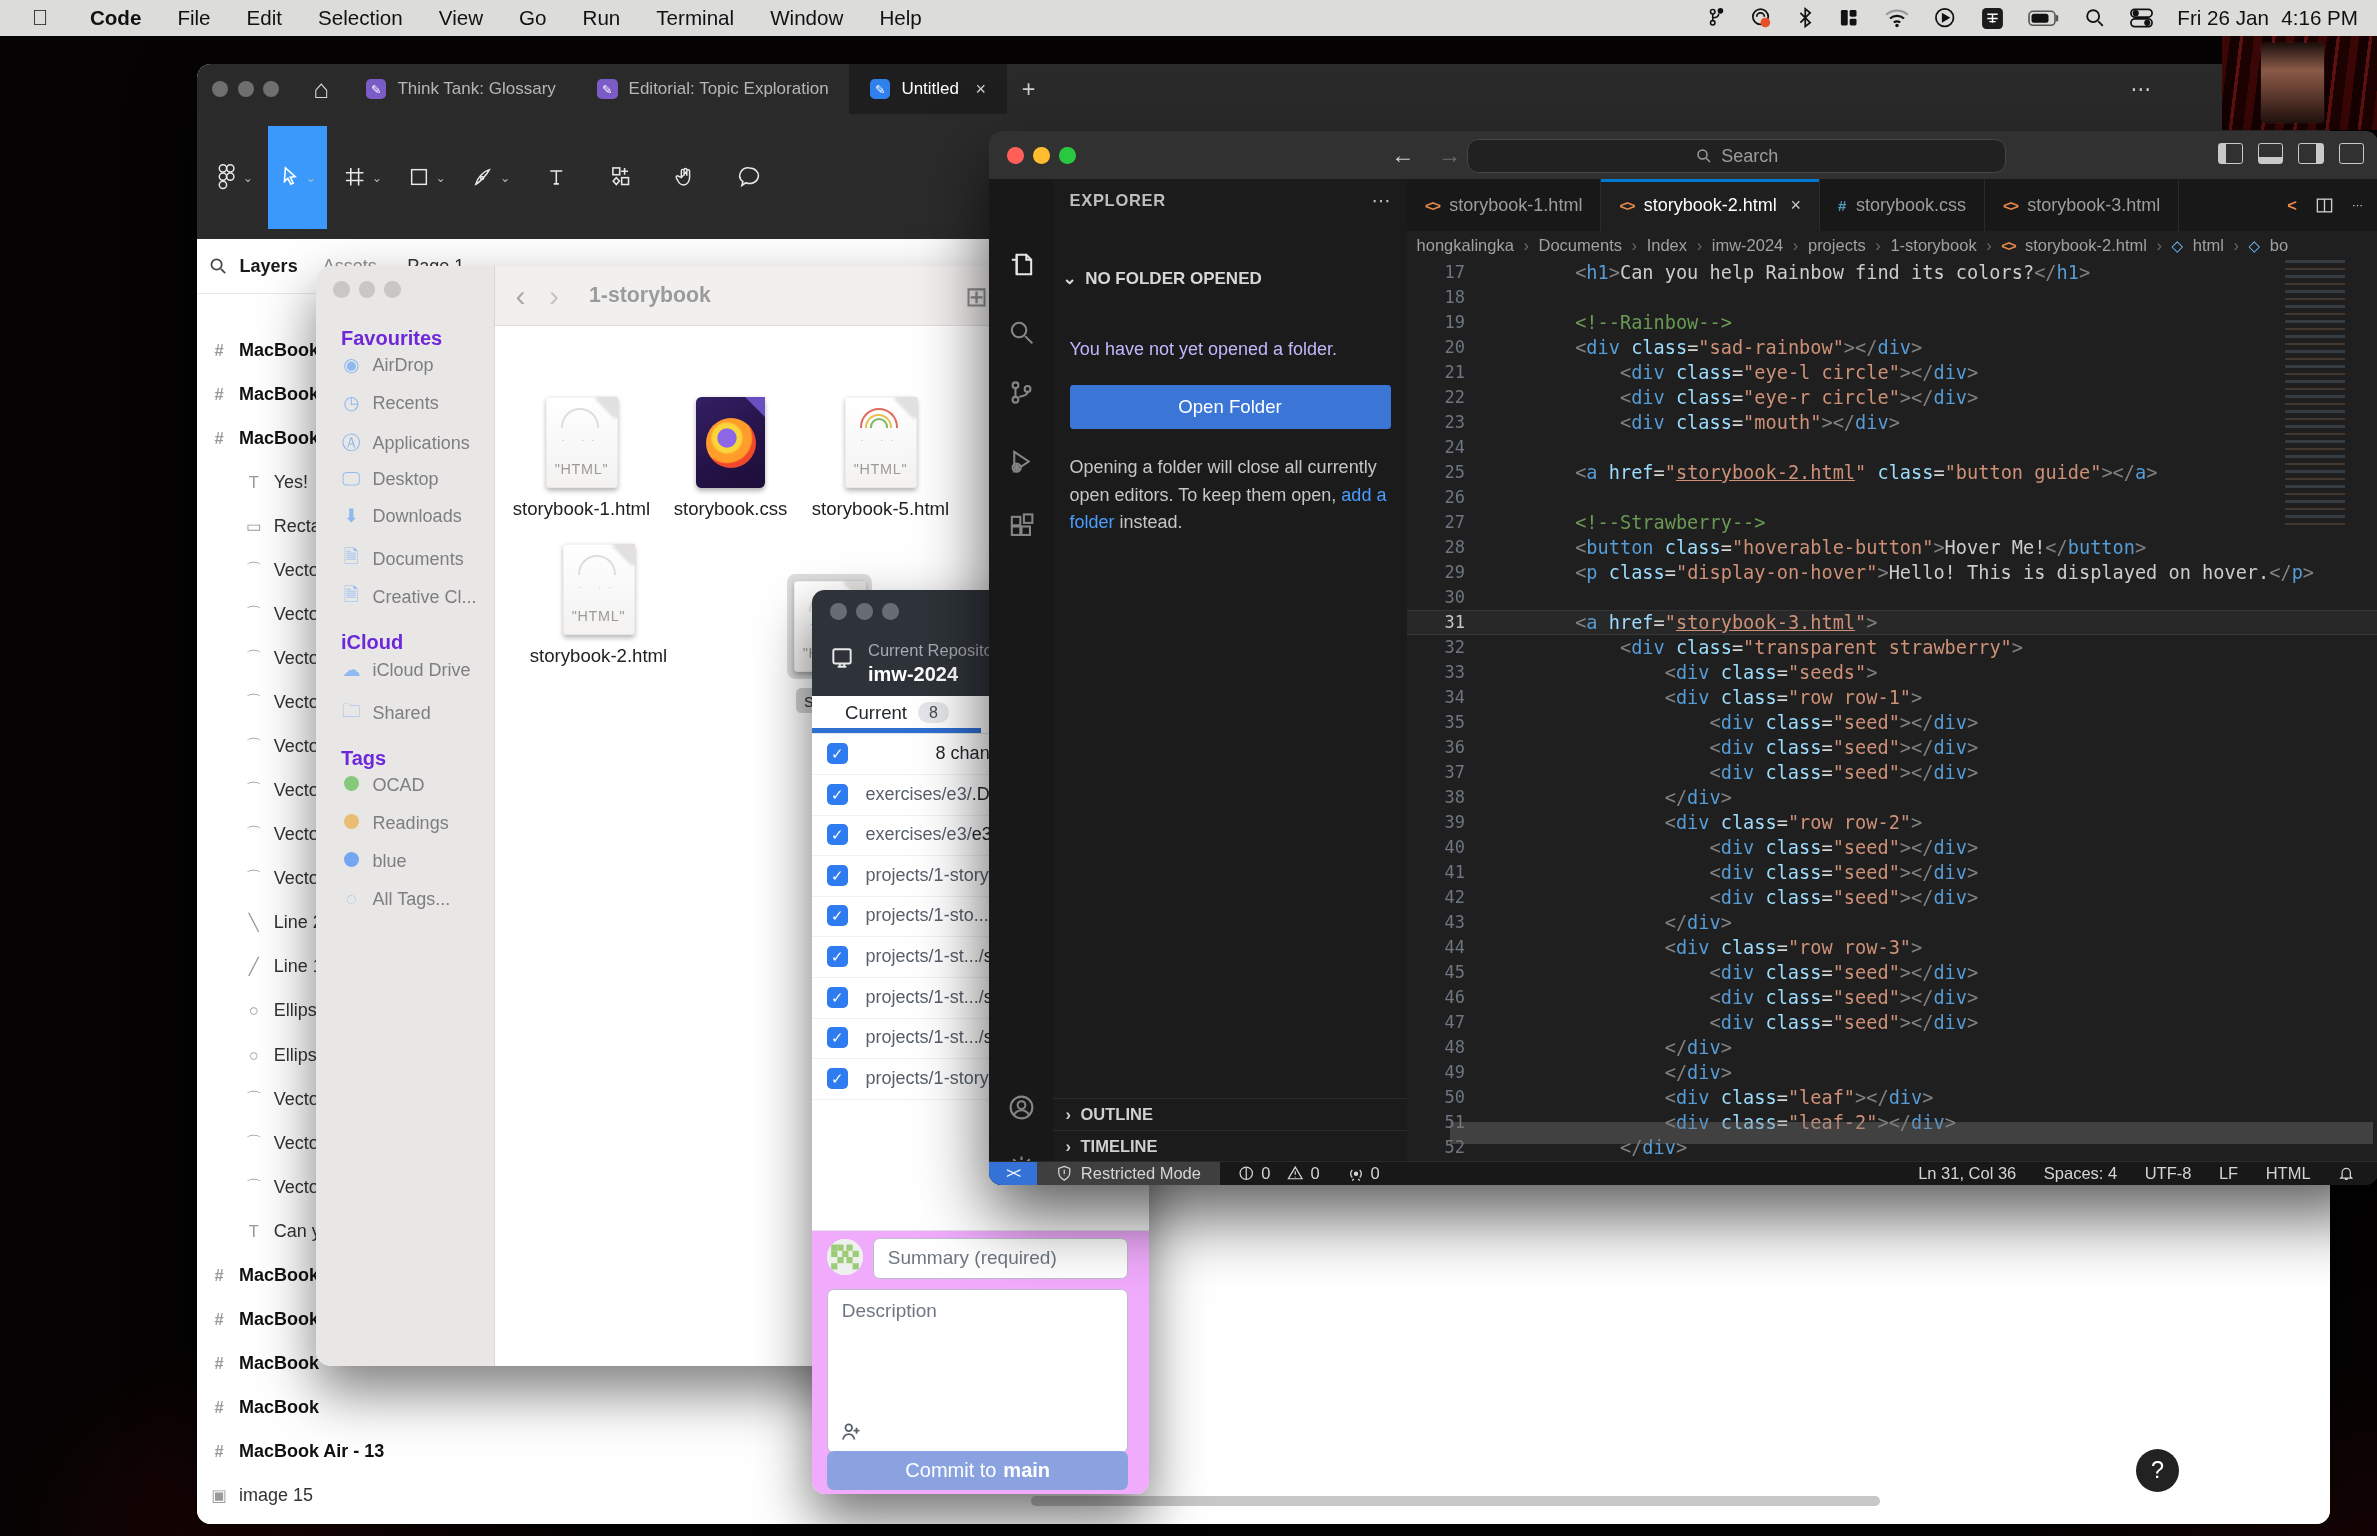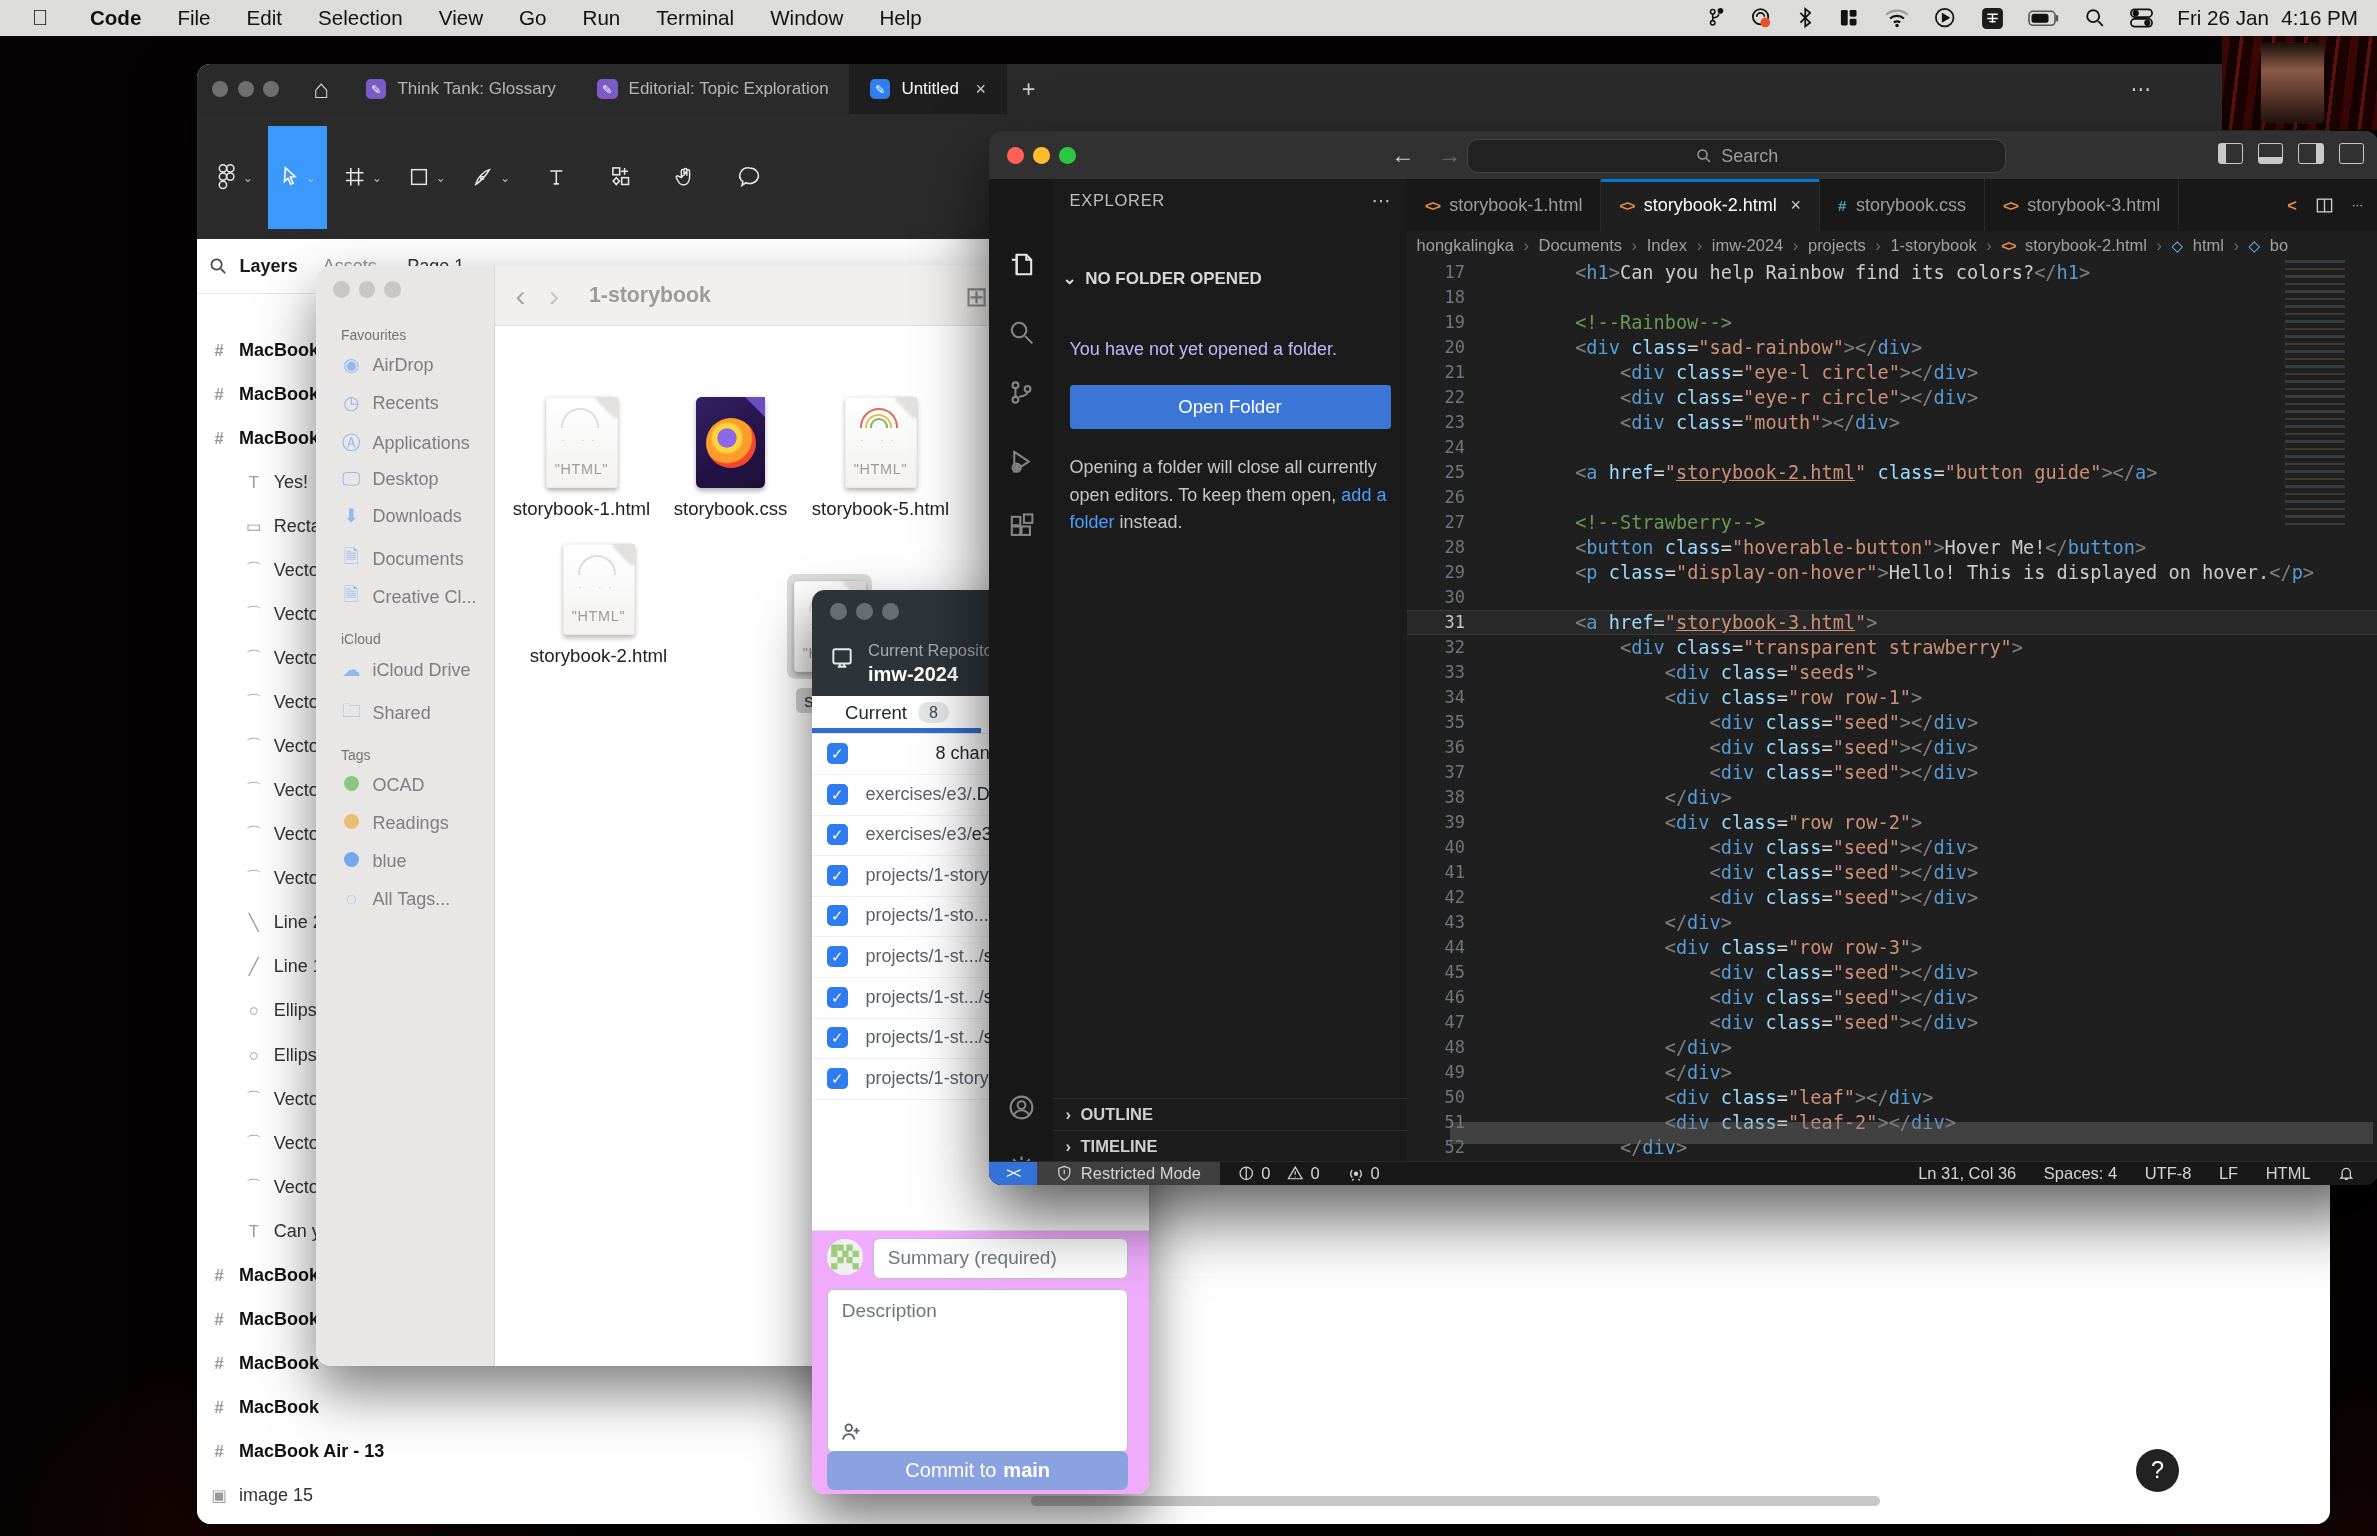--- a/index.html
+++ b/index.html
@@ -51,21 +51,21 @@
   .lay.frame{font-weight:bold;color:#111;}
   #fg-canvas{position:absolute;left:303px;top:175px;right:0;bottom:0;background:#fff;}
   #fg-hscroll{position:absolute;left:834px;bottom:18px;width:849px;height:9.6px;border-radius:4.8px;background:#c7c7c7;}
   #fg-help{position:absolute;right:151px;bottom:32px;width:43px;height:43px;border-radius:50%;background:#222;color:#fff;display:flex;align-items:center;justify-content:center;font-size:23.4px;}
 
   
   #finder{left:316px;top:266px;width:702px;height:1100px;border-radius:15px;background:#fff;z-index:3;box-shadow:0 26px 55px rgba(0,0,0,.5);overflow:hidden;display:flex;}
   #fd-side{width:178px;background:#e9e7e6;border-right:0.7px solid #d9d7d6;position:relative;font-size:18px;color:#7d7d82;}
   #fd-side .lights{position:absolute;left:17px;top:15px;display:flex;gap:9px;}
   #fd-side .lights .dot{background:#c9c7c6;width:16.5px;height:16.5px;}
-  .fd-sec{position:absolute;left:25px;font-size:14px;font-weight:normal;color:#737373;}
+  .fd-sec{position:absolute;left:25px;font-size:20px;font-weight:bold;color:#6d28d9;}
   .fd-item{position:absolute;left:25px;display:flex;align-items:center;gap:11px;white-space:nowrap;}
   .fd-item .fic{width:20.6px;text-align:center;color:#8fb9f0;font-size:18.6px;}
   .fd-item .tagdot{width:15px;height:15px;border-radius:50%;display:inline-block;}
   #fd-main{flex:1;position:relative;background:#fff;}
   #fd-toolbar{position:absolute;left:0;top:0;right:0;height:59px;background:#f2f0ef;border-bottom:0.7px solid #e0dedd;display:flex;align-items:center;color:#9f9f9f;}
   #fd-toolbar .nav{font-size:30px;margin-left:20.6px;color:#a8a8a8;}
   #fd-toolbar .nav.fwd{margin-left:23.4px;color:#c4c4c4;}
   #fd-title{font-size:21.3px;font-weight:bold;color:#9b9b9b;margin-left:30px;}
   #fd-grid{position:absolute;right:30px;top:13.8px;font-size:27.5px;color:#8f8f8f;}
   .ffile{position:absolute;width:103px;display:flex;flex-direction:column;align-items:center;}
@@ -124,21 +124,21 @@
   .lay-ic{width:23.4px;height:19px;border:1.4px solid #c9c9c9;border-radius:2.8px;position:relative;}
   .lay-ic::before{content:"";position:absolute;background:#c9c9c9;}
   .lay-ic.l::before{left:0;top:0;bottom:0;width:6.9px;}
   .lay-ic.b::before{left:0;right:0;bottom:0;height:6.2px;}
   .lay-ic.rr::before{right:0;top:0;bottom:0;width:6.9px;}
   #vs-activity{position:absolute;left:0;top:48px;width:64px;bottom:23.4px;background:#181818;border-right:0.7px solid #2b2b2b;}
   .act{position:absolute;left:0;width:64px;height:55px;display:flex;align-items:center;justify-content:center;color:#868686;}
   .act.on{color:#e7e7e7;}
   #act-badge{position:absolute;left:34px;width:19px;height:19px;border-radius:50%;background:#2f7bd6;color:#fff;font-size:13px;display:flex;align-items:center;justify-content:center;}
   #vs-side{position:absolute;left:64px;top:48px;width:354px;bottom:23.4px;background:#1b1b1b;border-right:0.7px solid #2b2b2b;font-size:18px;}
-  #vs-side .hdr{position:absolute;left:16.5px;top:12.4px;font-size:16.5px;color:#bfbfbf;letter-spacing:0.7px;}
+  #vs-side .hdr{position:absolute;left:16.5px;top:12.4px;font-size:16.5px;color:#bfbfbf;letter-spacing:0.7px;font-weight:bold;}
   #vs-side .more{position:absolute;right:16.5px;top:9.6px;color:#bfbfbf;font-size:19px;}
   #vs-side .sec{position:absolute;left:9.6px;top:89px;display:flex;gap:8.3px;align-items:center;font-weight:bold;color:#d7d7d7;font-size:17px;}
   #vs-side .msg{position:absolute;left:16.5px;top:160px;color:#c4b5fd;}
   #vs-open{position:absolute;left:16.5px;top:206px;width:321px;height:44px;background:#3b76d7;border-radius:3.4px;color:#fff;display:flex;align-items:center;justify-content:center;font-size:18.6px;}
   #vs-note{position:absolute;left:16.5px;top:275px;width:323px;line-height:27.5px;color:#c6c6c6;}
   #vs-note a{color:#4a9eff;text-decoration:none;}
   .vs-botsec{position:absolute;left:0;width:100%;height:32px;border-top:0.7px solid #2b2b2b;display:flex;align-items:center;gap:9.6px;padding-left:12.4px;box-sizing:border-box;font-weight:bold;color:#d0d0d0;font-size:16.5px;}
   #vs-tabs{position:absolute;left:418px;top:48px;right:0;height:52px;background:#181818;display:flex;border-bottom:0.7px solid #2b2b2b;}
   .vtab{display:flex;align-items:center;gap:9.6px;padding:0 18px;font-size:18px;color:#9d9d9d;border-right:0.7px solid #2b2b2b;position:relative;white-space:nowrap;}
   .vtab .tico{font-size:15px;color:#e8894a;font-weight:bold;letter-spacing:-1.4px;}

